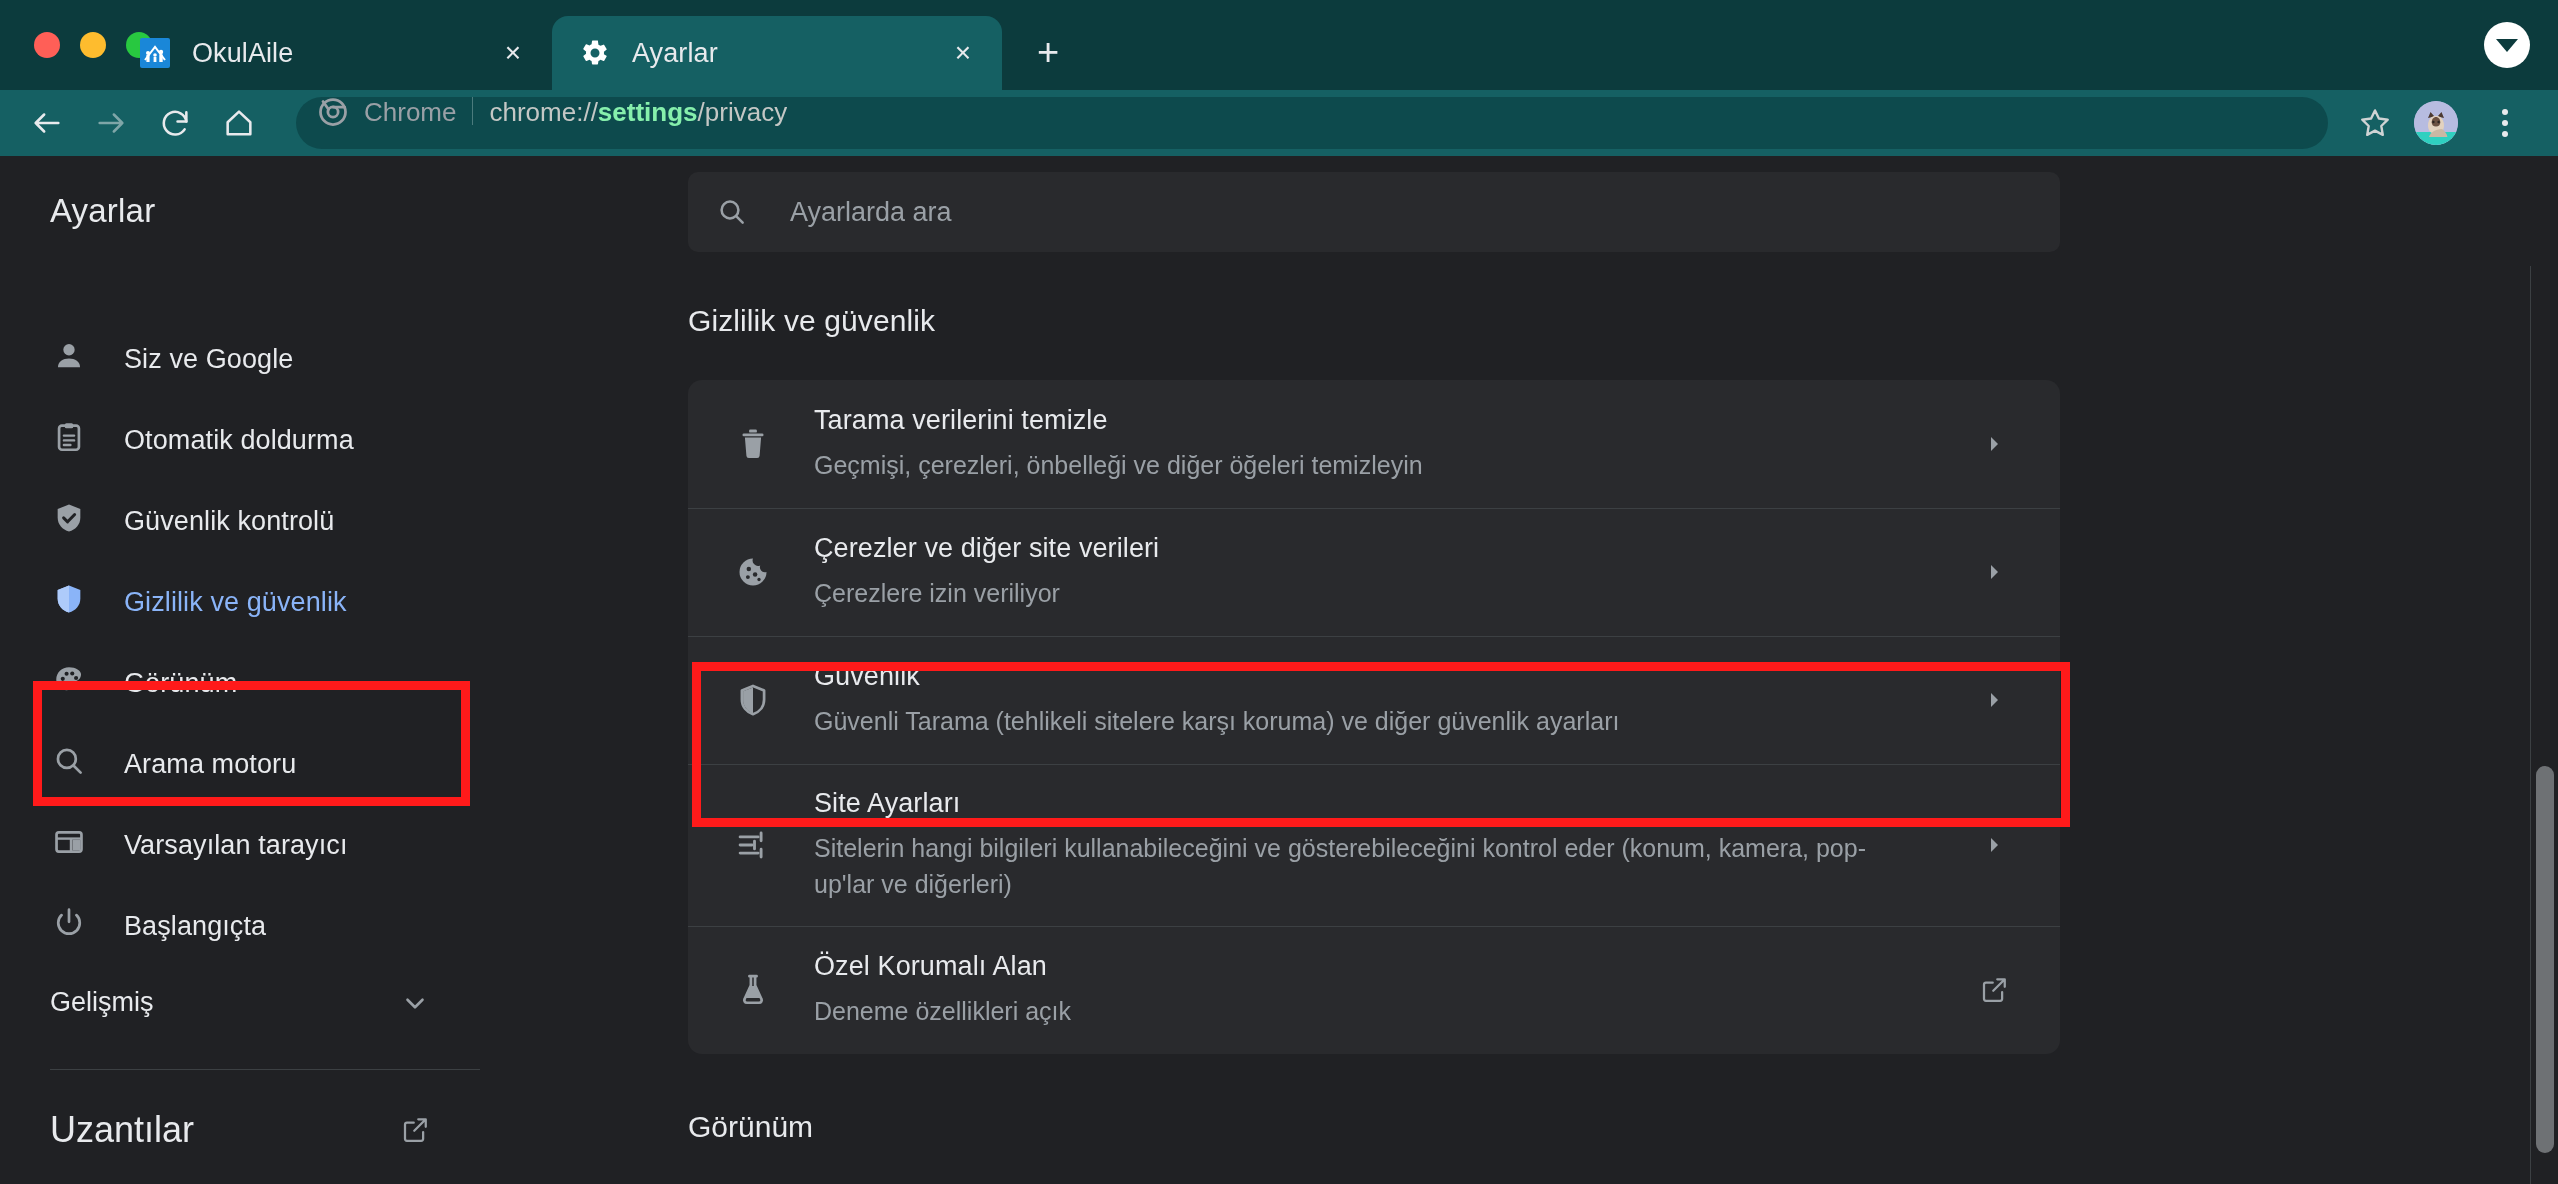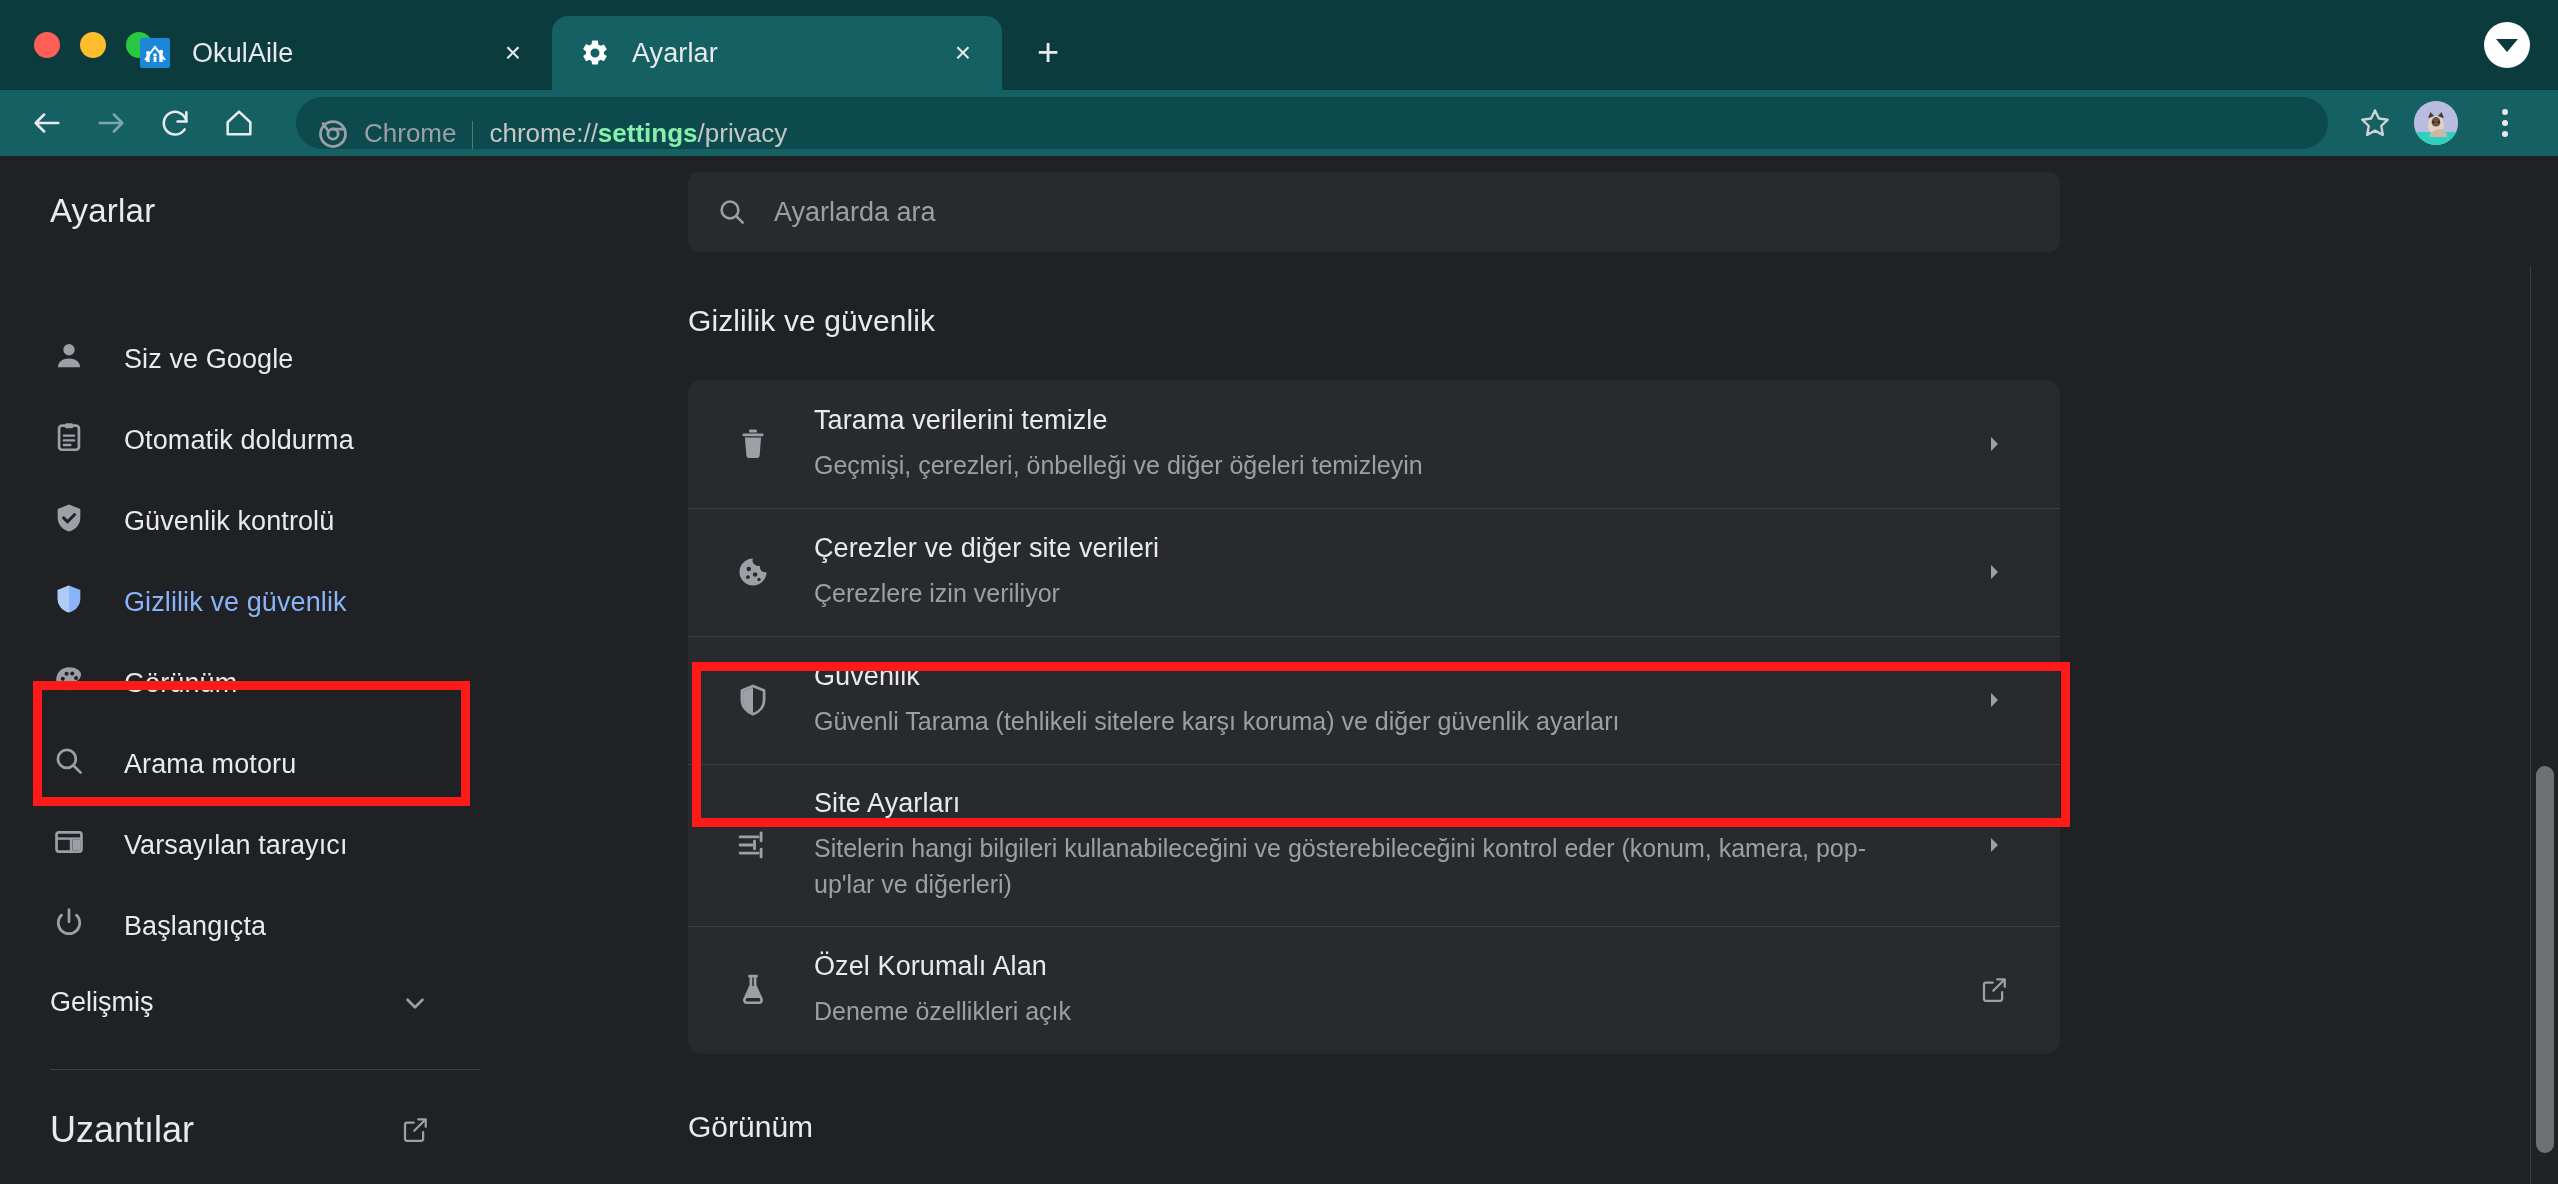--- a/index.html
+++ b/index.html
@@ -105,21 +105,21 @@
   .nav-btn {
     width: 58px; height: 58px;
     display: flex; align-items: center; justify-content: center;
     cursor: pointer; border-radius: 50%;
   }
   #omnibox {
     flex: 1;
     height: 52px;
     background: #0d4a4d;
     border-radius: 26px;
-    display: flex; align-items: flex-end;
+    display: flex; align-items: flex-start;
     margin-left: 22px; margin-right: 14px;
     padding: 0 22px;
     gap: 16px;
     min-width: 0;
   }
   #omnibox .chrome-label {
     color: #9aa0a6; font-size: 26px; white-space: nowrap;
   }
   #omnibox .divider {
     width: 1px; height: 28px; background: #4b7b7d; flex: 0 0 1px;
@@ -163,21 +163,21 @@
     margin-left: 50px; letter-spacing: .2px;
   }
   #search-box {
     position: absolute;
     left: 688px; top: 16px;
     width: 1372px; height: 80px;
     background: #292a2d;
     border-radius: 10px;
     display: flex; align-items: center;
     padding: 0 28px;
-    gap: 26px;
+    gap: 42px;
     cursor: text;
   }
   #search-box .ph { color: #9aa0a6; font-size: 27px; }
 
   #body-area { flex: 1; display: flex; min-height: 0; position: relative; }
 
   
   #sidebar {
     width: 500px; flex: 0 0 500px;
     background: #202124;

